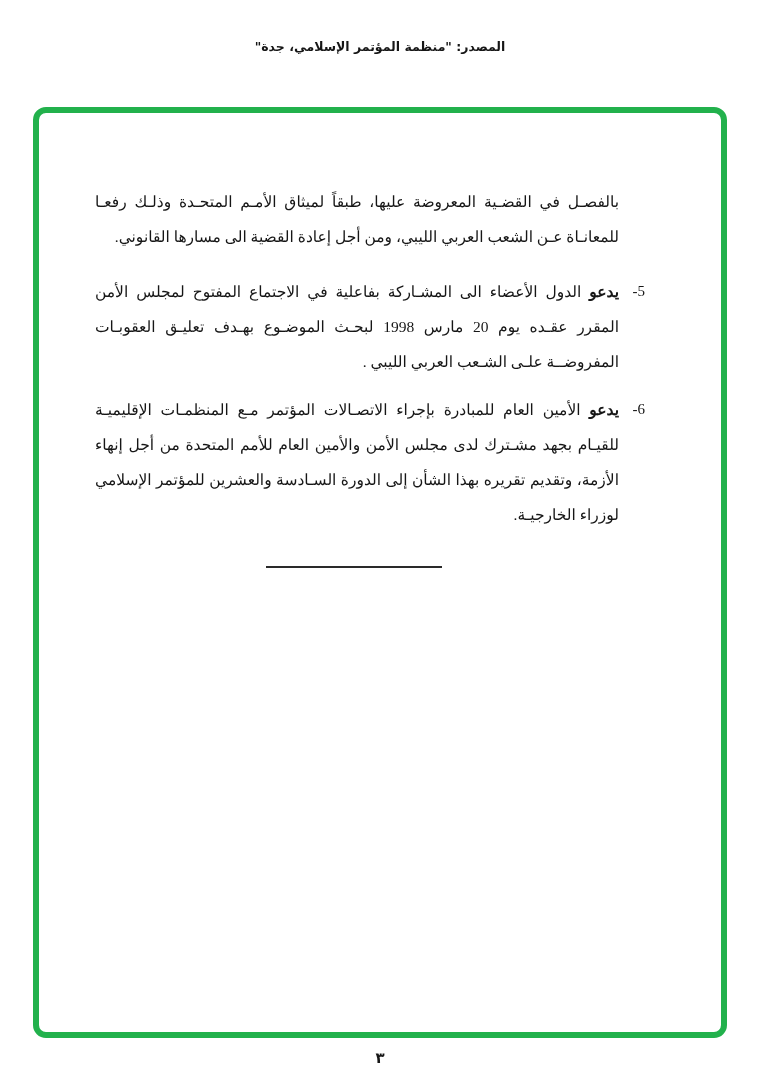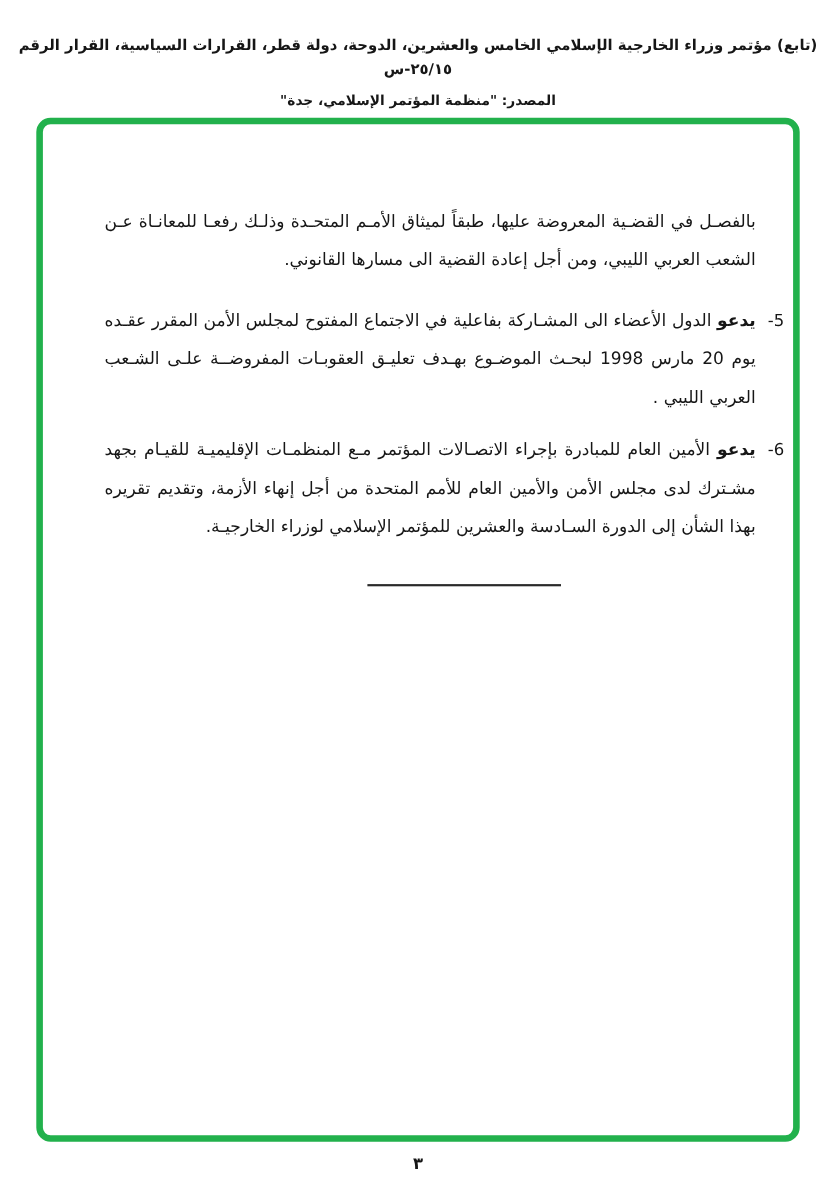--- a/index.html
+++ b/index.html
@@ -52,25 +52,26 @@
     background: #ffffff;
   }
 
   
   .content {
     position: absolute;
     top: 0;
     right: 0;
     left: 0;
     direction: rtl;
-    padding: 71px 34px 0 56px;
+    padding: 71px 102px 0 56px;
     font-size: 15.5px;
     line-height: 35px;
     text-align: justify;
     text-justify: inter-word;
+    font-family: Liberation Serif, serif;
   }
   .para-continuation {
     margin: 0 0 20px 0;
   }
   .item {
     position: relative;
     margin: 0 0 13px 0;
   }
   .item-marker {
     position: absolute;
@@ -101,21 +102,20 @@
     font-weight: bold;
     direction: rtl;
   }
 </style>
 </head>
 <body>
 
 <div class="page">
 
   <div class="header">
-    <div class="header-line1">(تابع) مؤتمر وزراء الخارجية الإسلامي الخامس والعشرين، الدوحة، دولة قطر، القرارات السياسية، القرار الرقم ٢٥/١٥-س</div>
     <div class="header-line2">المصدر:  "منظمة المؤتمر الإسلامي، جدة"</div>
   </div>
 
   <div class="frame">
     <div class="content">
 
       <p class="para-continuation">بالفصـل في القضـية المعروضة عليها، طبقاً لميثاق الأمـم المتحـدة وذلـك رفعـا للمعانـاة عـن الشعب العربي الليبي، ومن أجل إعادة  القضية الى مسارها القانوني.</p>
 
       <div class="item">
         <span class="item-marker">5-</span>

